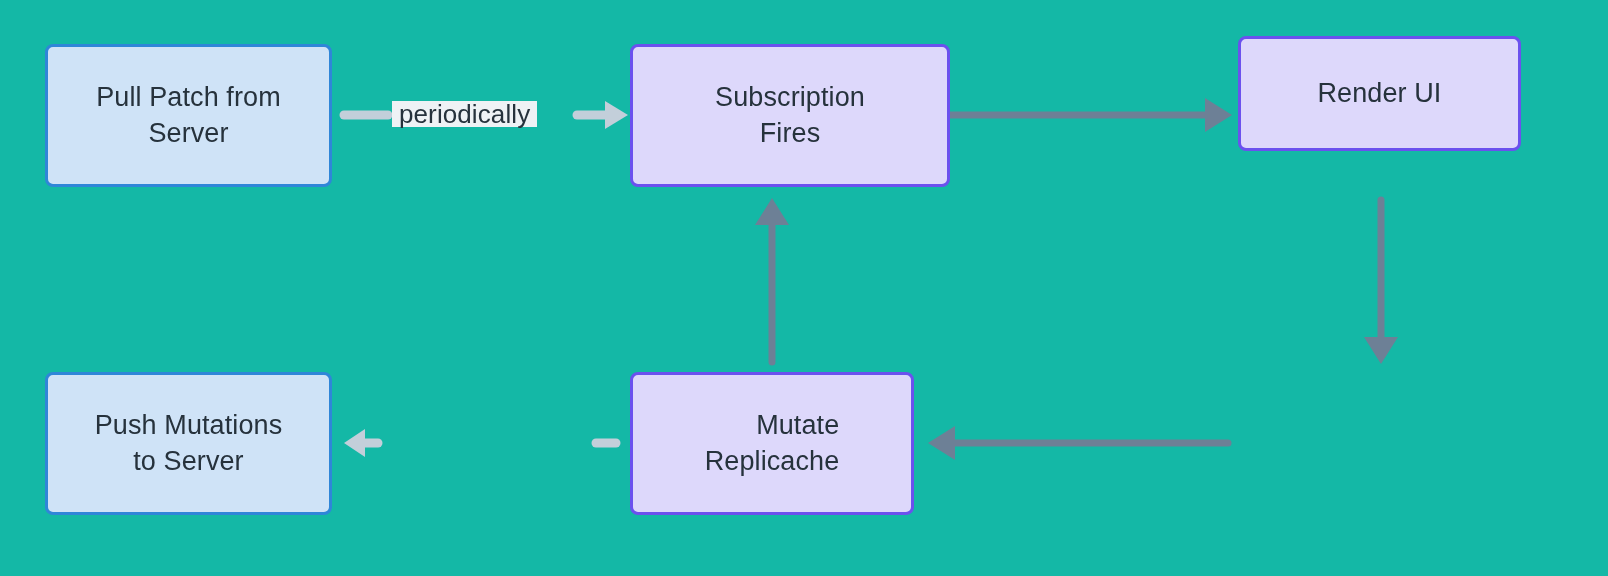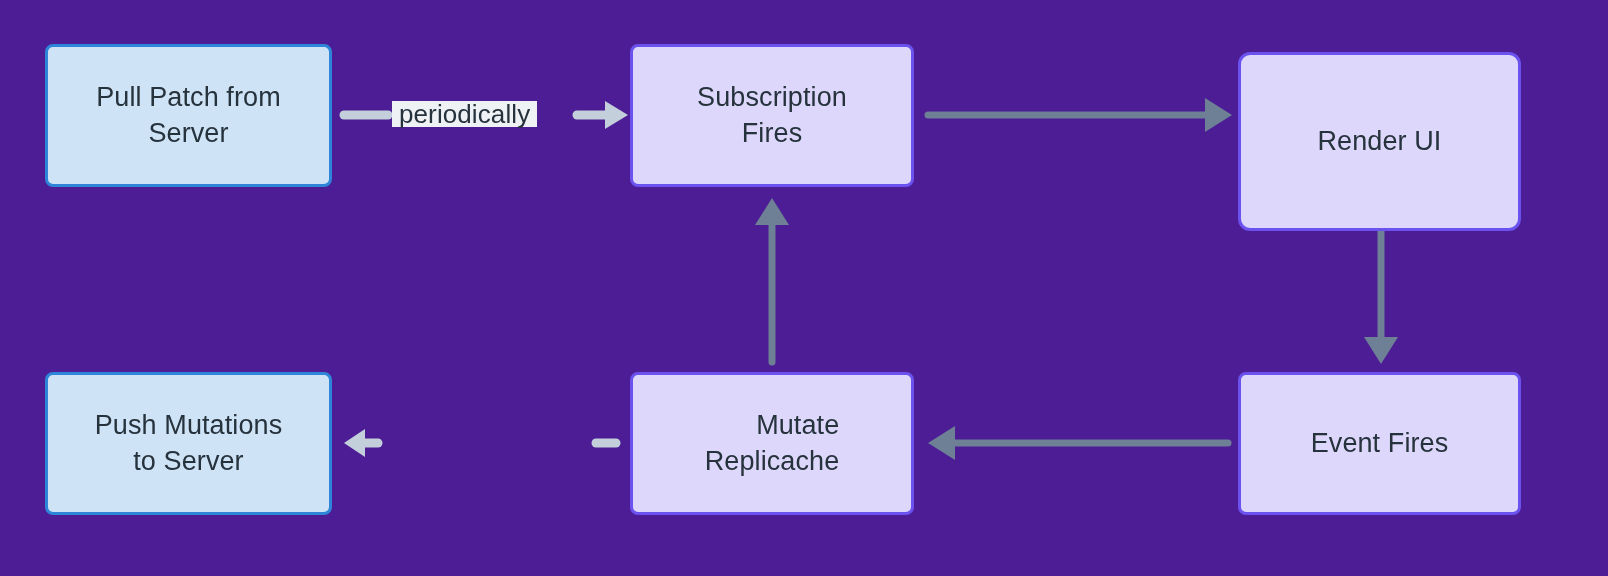--- a/index.html
+++ b/index.html
@@ -7,21 +7,21 @@
     padding: 0;
     background: #eef2f5;
   }
   body {
     font-family: "Liberation Sans", sans-serif;
   }
   #canvas {
     position: relative;
     width: 1608px;
     height: 576px;
-    background: #4c1d95;
+    background: #14b8a6;
     overflow: hidden;
   }
   .node {
     position: absolute;
     box-sizing: border-box;
     border-radius: 8px;
     display: flex;
     align-items: center;
     justify-content: center;
     text-align: center;
@@ -102,39 +102,36 @@
       <line x1="772" y1="362" x2="772" y2="222" stroke="#6d8096" stroke-width="7" stroke-linecap="round"></line>
       <polygon points="755,225 772,198 789,225" fill="#6d8096"></polygon>
     </g>
   </svg>
 
   <div class="node blue" style="left:45px; top:44px; width:287px; height:143px;">
     <span class="node-label">Pull Patch from
 Server</span>
   </div>
 
-  <div class="node purple" style="left:630px; top:44px; width:284px; height:143px;">
+  <div class="node purple" style="left:630px; top:44px; width:320px; height:143px;">
     <span class="node-label">Subscription
 Fires</span>
   </div>
 
-  <div class="node purple" style="left:1238px; top:52px; width:283px; height:179px;border-radius:12px;">
+  <div class="node purple" style="left:1238px; top:36px; width:283px; height:115px;">
     <span class="node-label">Render UI</span>
   </div>
 
   <div class="node blue" style="left:45px; top:372px; width:287px; height:143px;">
     <span class="node-label">Push Mutations
 to Server</span>
   </div>
 
   <div class="node purple" style="left:630px; top:372px; width:284px; height:143px;text-align:right;">
     <span class="node-label">Mutate
 Replicache</span>
   </div>
 
-  <div class="node purple" style="left:1238px; top:372px; width:283px; height:143px;">
-    <span class="node-label">Event Fires</span>
-  </div>
 
   <div class="edge-label" style="left:392px; top:101px;">periodically</div>
 
 
 </div>
 
 </body></html>

